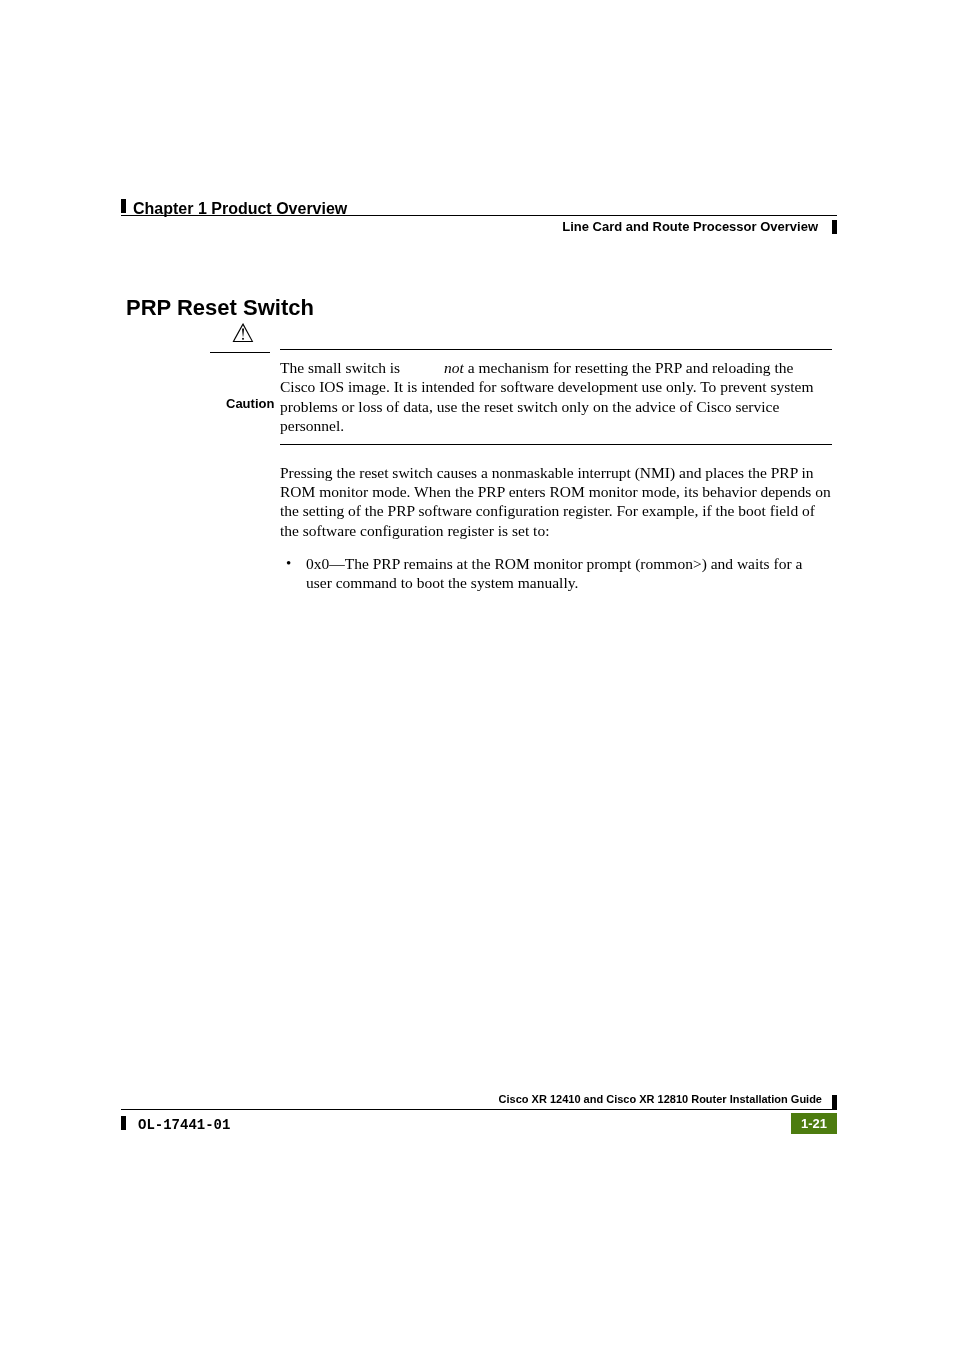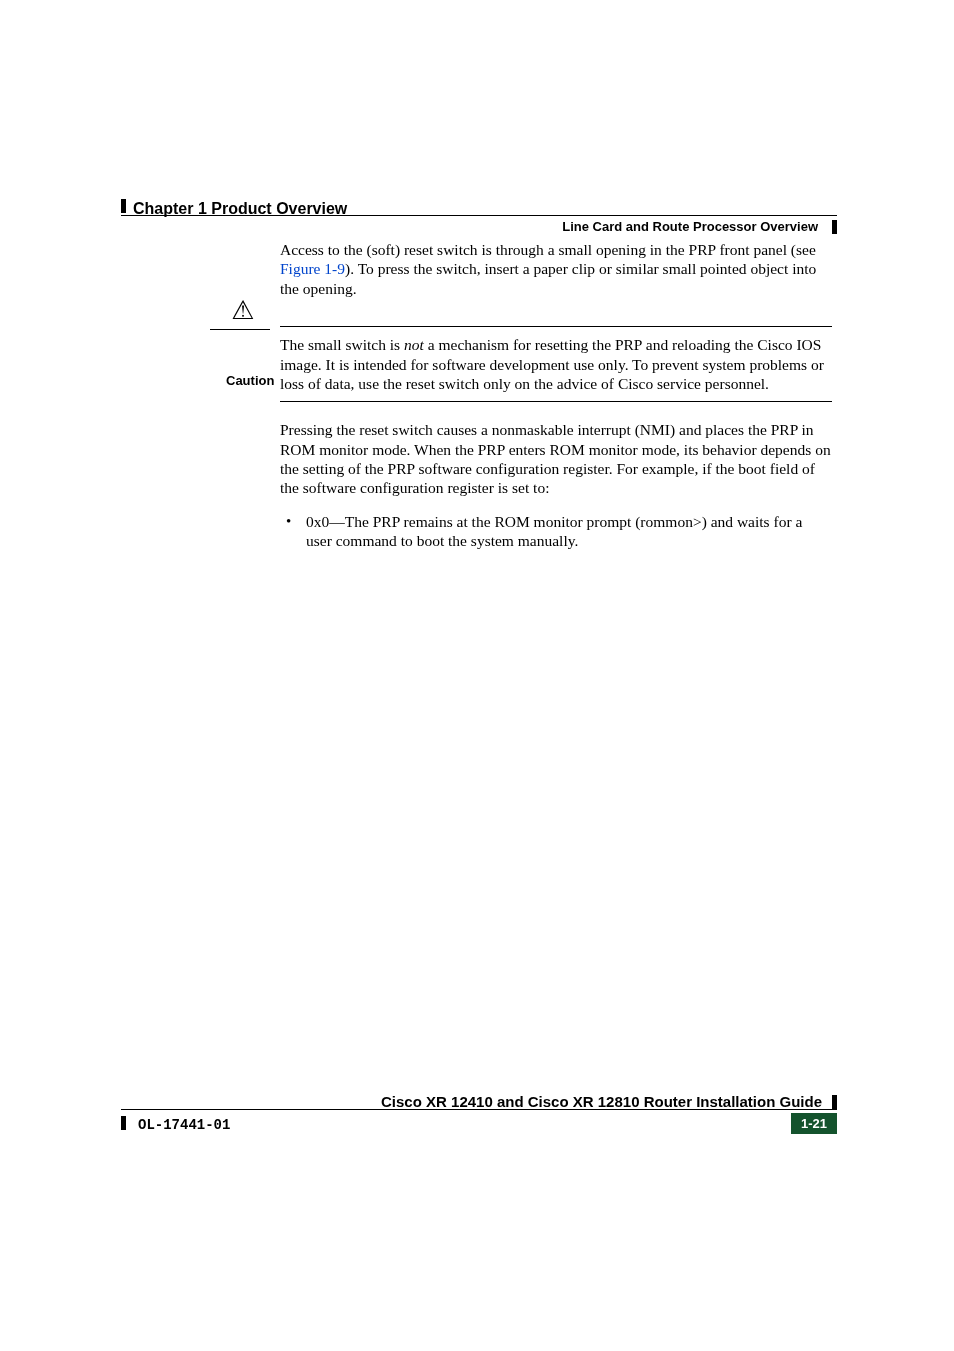--- a/index.html
+++ b/index.html
@@ -100,21 +100,21 @@
     margin-top: 39px;
   }
   .caution-rule-top {
     border-top: 1.2px solid #000;
     margin-bottom: 8px;
   }
   .caution-rule-bot {
     border-top: 1.2px solid #000;
     margin-top: 8px;
   }
-  .italic { font-style: italic; }
+  .italic { font-style: italic; margin-left: 40px; }
   ul.bullets {
     list-style: none;
     margin-top: 6px;
   }
   ul.bullets li {
     position: relative;
     padding-left: 26px;
     margin-bottom: 8px;
   }
   ul.bullets li::before {
@@ -133,21 +133,21 @@
   .footer-rule {
     border-top: 1px solid #000;
     position: absolute;
     left: -5px;
     right: -5px;
     top: 14px;
   }
   .footer-guide {
     font-family: Arial, Helvetica, sans-serif;
     font-weight: bold;
-    font-size: 15px;
+    font-size: 11px;
     position: absolute;
     right: 10px;
     top: -2px;
   }
   .footer-doc {
     font-family: Liberation Mono, monospace;
     font-weight: bold;
     font-size: 14px;
     position: absolute;
     left: 12px;
@@ -166,45 +166,43 @@
     background: #000;
     width: 5px;
     height: 14px;
     right: -5px;
     top: 0;
   }
   .pagenum-box {
     position: absolute;
     right: -5px;
     top: 18px;
-    background: #14532d;
+    background: #4d7c0f;
     color: #fff;
     font-family: Arial, Helvetica, sans-serif;
     font-weight: bold;
     font-size: 13px;
     padding: 3px 10px;
   }
 </style>
 </head>
 <body>
 
 <div class="page">
   <div class="header-row">
     <div class="bar bar-left"></div>
     <span class="chapter-label">Chapter 1    Product Overview</span>
     <div class="rule"></div>
     <span class="section-label">Line Card and Route Processor Overview</span>
     <div class="bar bar-right"></div>
   </div>
 
+  <h2 class="heading">PRP Reset Switch</h2>
 
   <div class="body-col">
-    <p class="para">
-      <span>Access to the (soft) reset switch is through a small opening in the PRP front panel (see </span><span class="link">Figure 1-9</span><span>). To press the switch, insert a paper clip or similar small pointed object into the opening.</span>
-    </p>
 
     <div class="caution-block">
       <div class="caution-icon">
         <span class="tri">⚠</span>
       </div>
       <div class="caution-icon-rule"></div>
       <div class="caution-label">Caution</div>
       <div class="caution-rule-top"></div>
       <p>
         <span>The small switch is </span><span class="italic">not</span><span> a mechanism for resetting the PRP and reloading the Cisco IOS image. It is intended for software development use only. To prevent system problems or loss of data, use the reset switch only on the advice of Cisco service personnel.</span>

